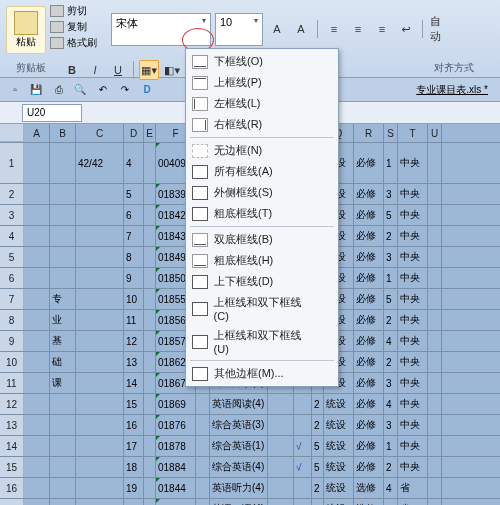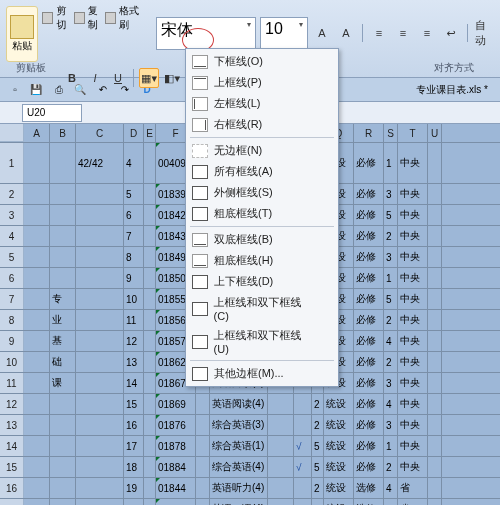--- a/index.html
+++ b/index.html
@@ -1,43 +1,43 @@
 <!DOCTYPE html>
 <html><head>
 <meta charset="utf-8">
 <style>
   * { box-sizing: border-box; margin: 0; padding: 0; }
   body { font-family: "宋体", SimSun, Arial, sans-serif; font-size: 10px; background: #c8d6e8; width: 500px; height: 505px; overflow: hidden; position: relative; }
   
   .ribbon { background: linear-gradient(#dbe6f4, #c6d6ea); border-bottom: 1px solid #8ba0bc; padding: 4px 6px; height: 78px; position: relative; }
   .ribbon-top { display: flex; gap: 2px; align-items: center; margin-bottom: 6px; }
   .paste-group { display: flex; align-items: flex-start; gap: 4px; }
-  .paste-btn { width: 40px; height: 56px; background: #fff8e0; border: 1px solid #e0d090; border-radius: 3px; display: flex; flex-direction: column; align-items: center; justify-content: center; margin-top: 2px; }
+  .paste-btn { width: 40px; height: 48px; background: #fff8e0; border: 1px solid #e0d090; border-radius: 3px; display: flex; flex-direction: column; align-items: center; justify-content: center; margin-top: 2px; }
   .paste-icon { width: 24px; height: 24px; background: #f0e0a0; border: 1px solid #c0a040; }
-  .clip-actions { display: flex; flex-direction: row; gap: 2px; font-size: 10px; }
+  .clip-actions { display: flex; flex-direction: column; gap: 2px; font-size: 10px; }
   .clip-actions div { display: flex; align-items: center; gap: 3px; }
   .mini-icon { width: 14px; height: 12px; background: #d0d0d0; border: 1px solid #888; display: inline-block; }
   
   .font-group { margin-left: 12px; display: flex; gap: 4px; align-items: center; }
-  .font-box { background: #fff; border: 1px solid #8ba0bc; padding: 2px 20px 2px 4px; font-size: 16px; height: 33px; position: relative; }
+  .font-box { background: #fff; border: 1px solid #8ba0bc; padding: 2px 20px 2px 4px; font-size: 11px; height: 33px; position: relative; }
   .font-box::after { content: "▾"; position: absolute; right: 4px; top: 2px; font-size: 8px; color: #555; }
   .fbox1 { width: 100px; }
   .fbox2 { width: 48px; }
   
   .toolbar2 { display: flex; gap: 3px; align-items: center; margin-top: 6px; margin-left: 56px; }
   .tb-btn { width: 20px; height: 20px; display: flex; align-items: center; justify-content: center; font-size: 11px; color: #333; background: transparent; border: 1px solid transparent; border-radius: 2px; }
   .tb-btn.active { border-color: #f0a030; background: #ffe0a0; }
   .tb-sep { width: 1px; height: 18px; background: #8ba0bc; margin: 0 2px; }
   .circle-hint { position: absolute; width: 32px; height: 24px; border: 1.5px solid #d04040; border-radius: 50%; top: 28px; left: 182px; pointer-events: none; }
   
   .group-label { font-size: 10px; color: #4a5568; text-align: center; margin-top: 10px; }
   
   .qat { background: #bdd0e7; border-bottom: 1px solid #8ba0bc; padding: 2px 6px; display: flex; gap: 4px; align-items: center; height: 24px; }
   .qat-btn { width: 18px; height: 18px; display:flex; align-items:center; justify-content:center; font-size: 10px; }
-  .filename { font-size: 10px; margin-left: auto; padding-right: 6px; }
+  .filename { font-size: 10px; margin-left: auto; padding-right: 6px; text-decoration: underline; }
   
   .namebox-row { background: #e8eef7; border-bottom: 1px solid #8ba0bc; padding: 2px; display: flex; align-items: center; height: 22px; }
   .namebox { background: #fff; border: 1px solid #8ba0bc; width: 60px; height: 18px; font-size: 10px; padding: 0 4px; margin-left: 20px; }
   
   .sheet { position: relative; }
   .hdr-row { display: flex; background: #9db7d7; border-bottom: 1px solid #7a8fa8; position: sticky; top: 0; }
   .corner { width: 24px; height: 18px; background: #c8d6e8; border-right: 1px solid #9db3cd; border-bottom: 1px solid #9db3cd; }
   .col-hdr { width: 26px; height: 18px; background: #9db7d7; border-right: 1px solid #7a8fa8; display:flex; align-items:center; justify-content:center; font-size: 10px; color: #222; }
   .row { display: flex; background: #9db7d7; border-bottom: 1px solid #7a8fa8; }
   .row-hdr { width: 24px; background: #c8d6e8; border-right: 1px solid #9db3cd; display: flex; align-items: center; justify-content: center; font-size: 10px; color: #222; }

